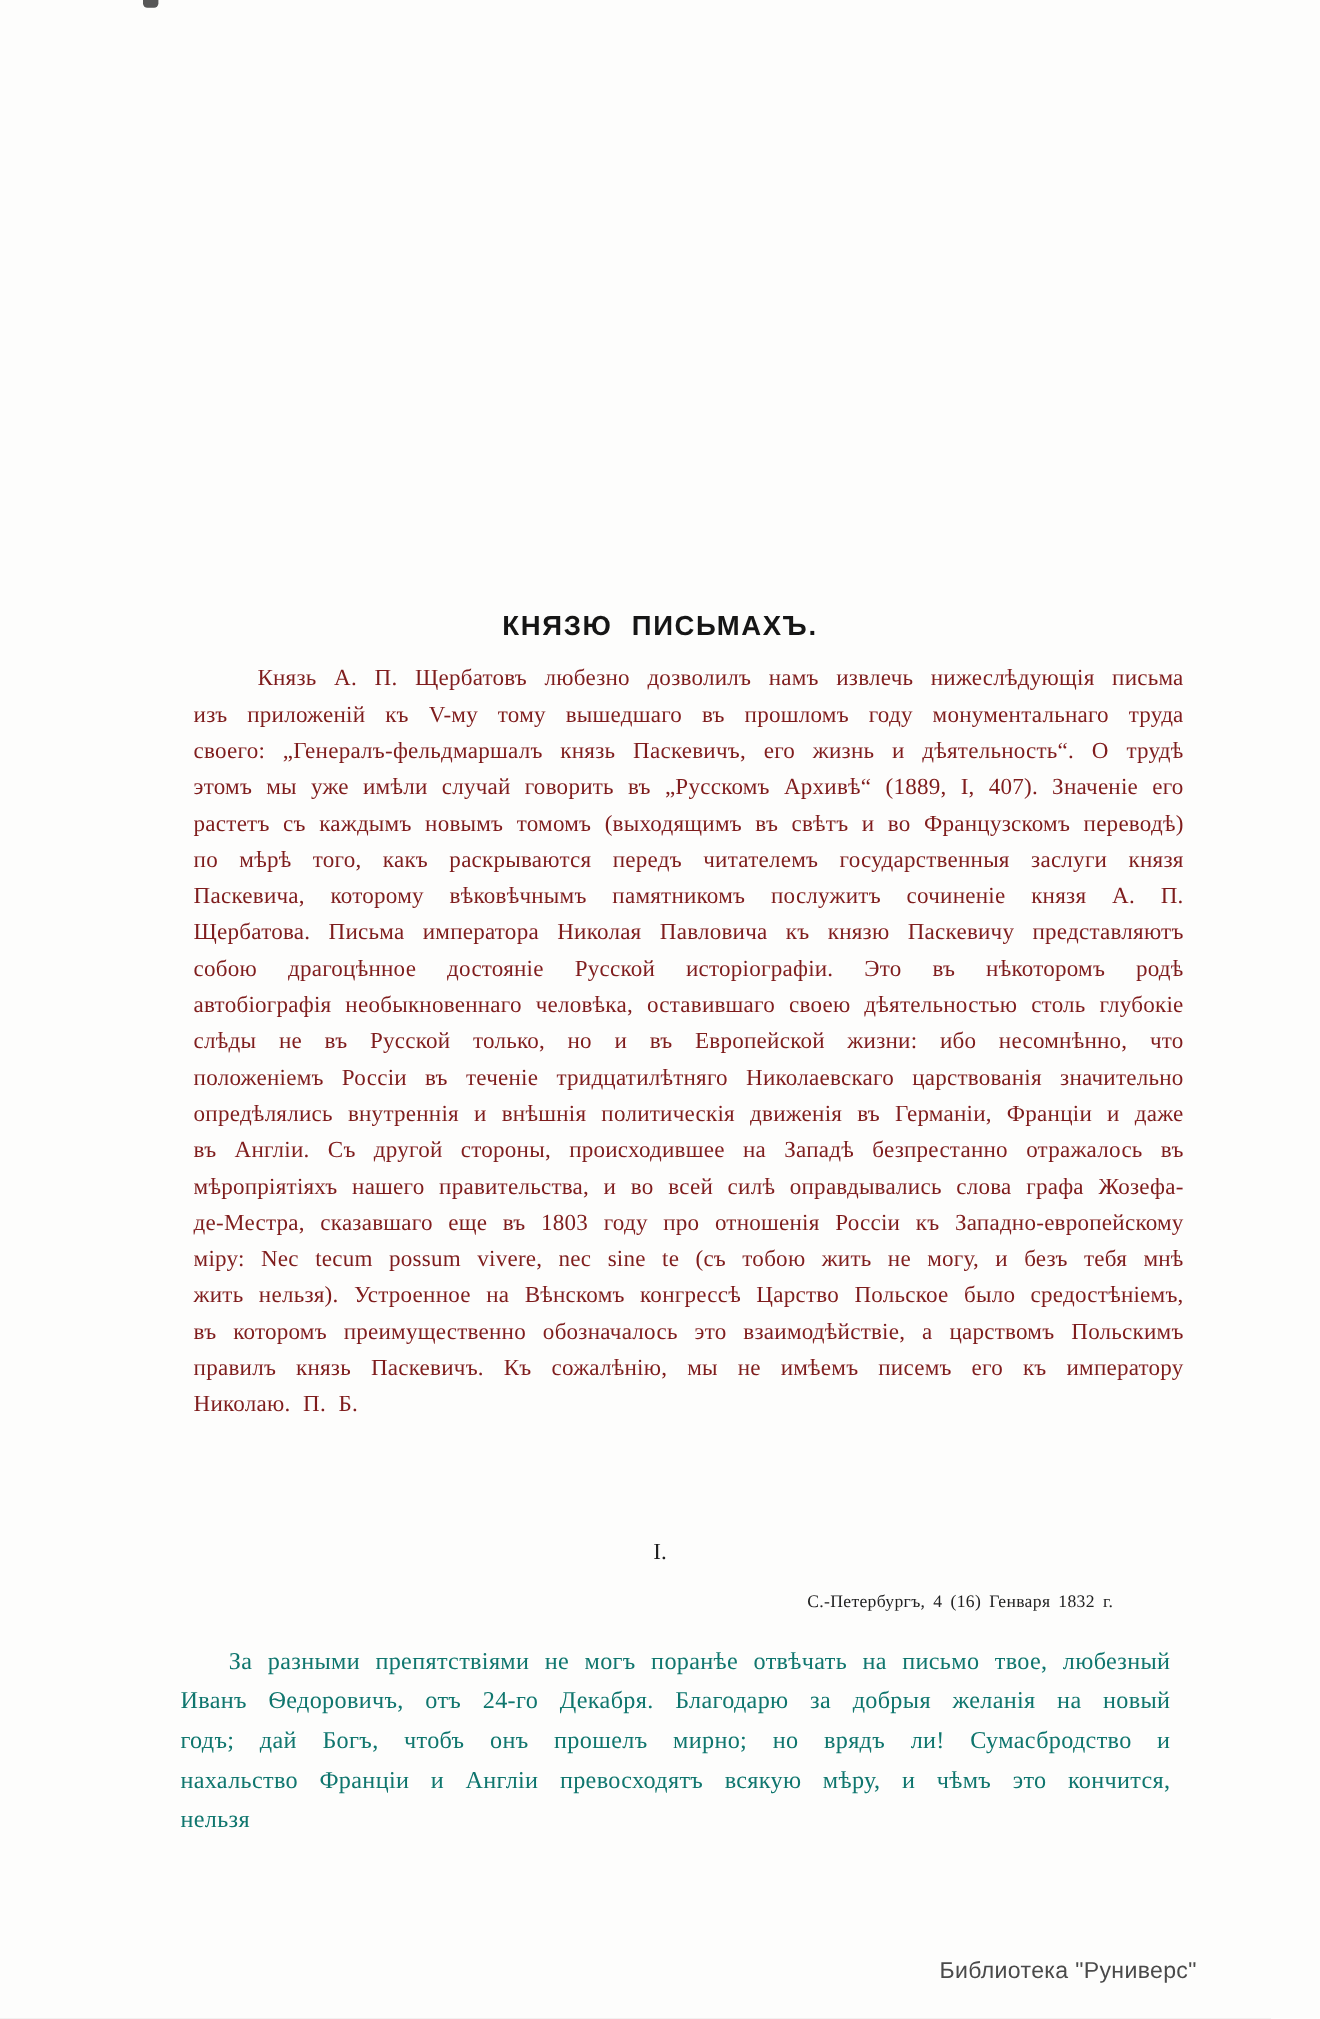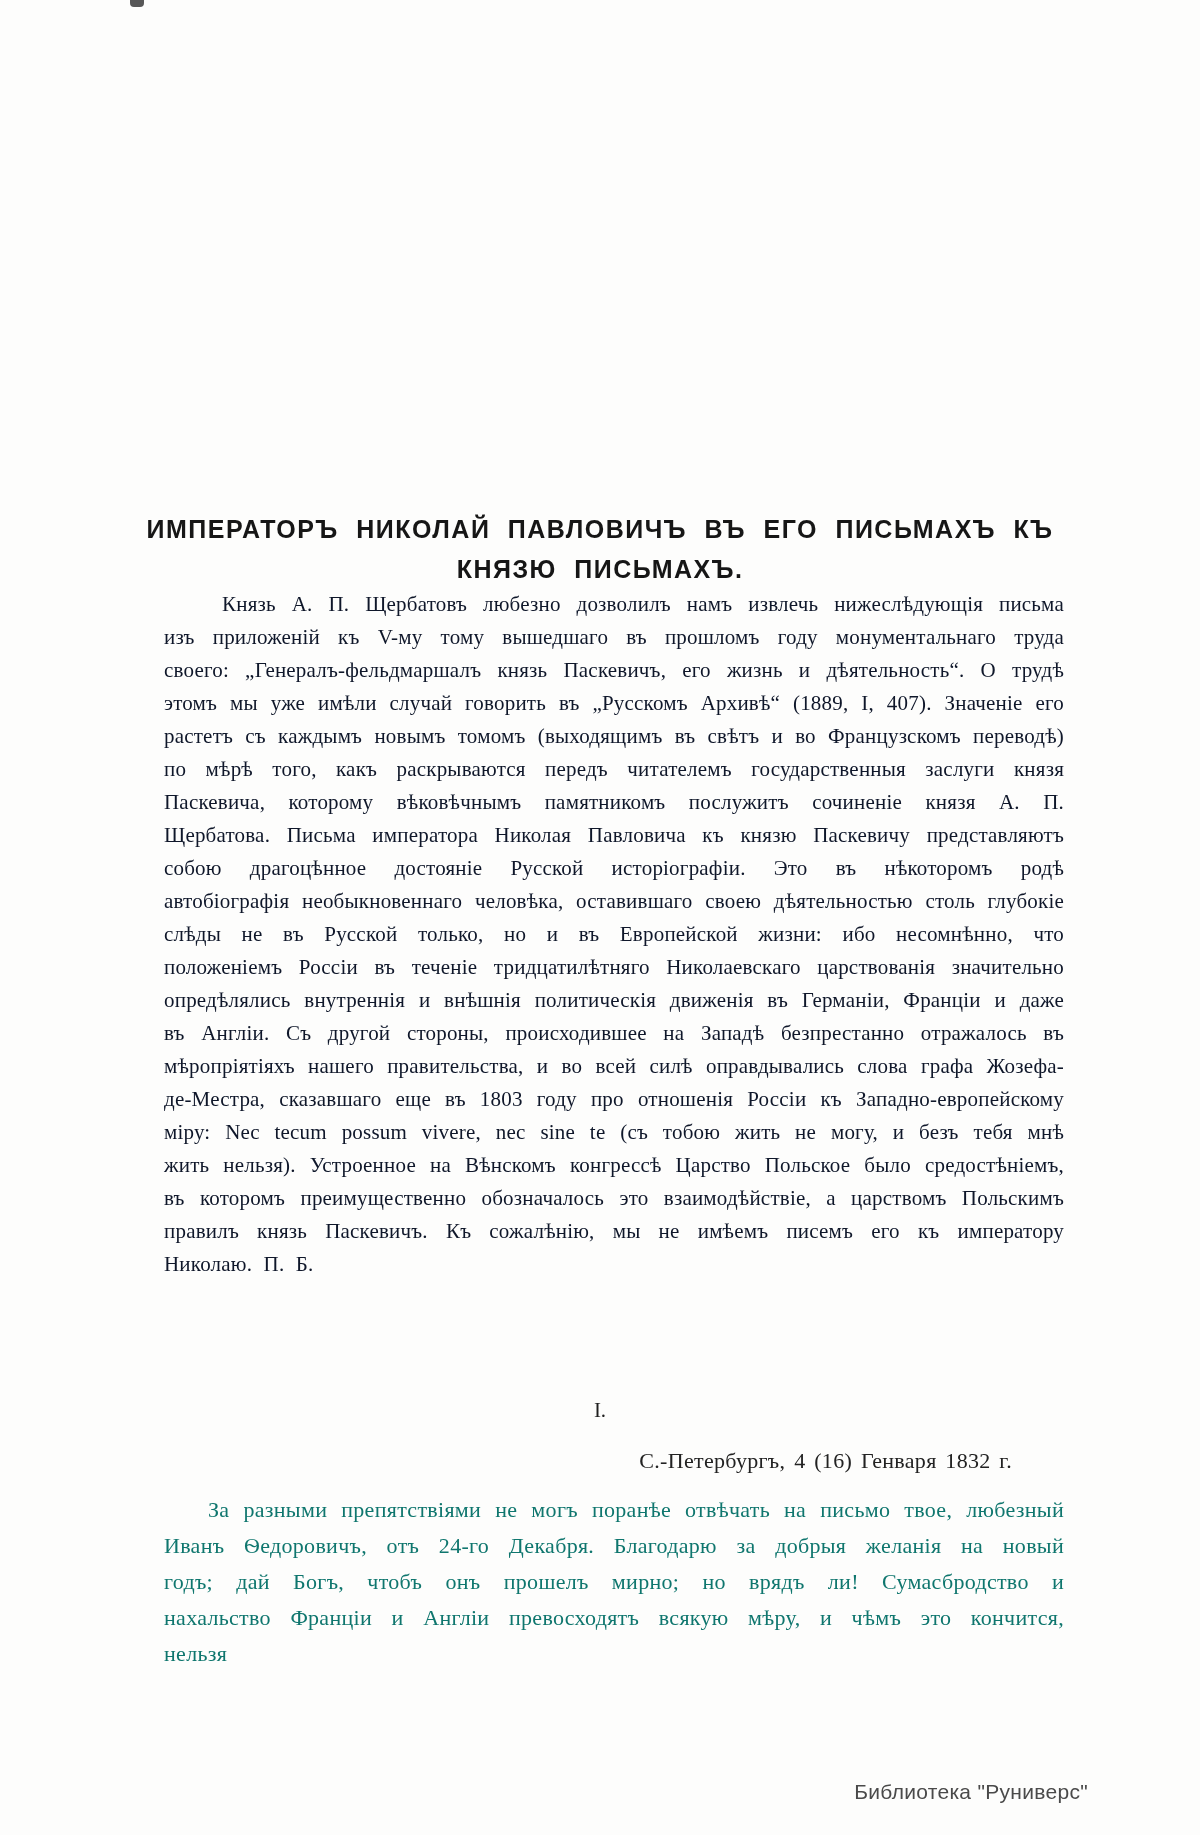--- a/index.html
+++ b/index.html
@@ -39,47 +39,47 @@
     line-height: 40px;
     letter-spacing: 1.5px;
     word-spacing: 9px;
     color: #161616;
   }
   .intro-paragraph {
     position: absolute;
     top: 588px;
     left: 164px;
     width: 900px;
-    margin: 0;
+    margin: 12px;
     font-size: 21px;
     line-height: 33px;
     text-align: justify;
     text-indent: 58px;
     word-spacing: 6px;
     letter-spacing: 0.2px;
-    color: #0f172a;
+    color: #7f1d1d;
   }
   .section-numeral {
     position: absolute;
     top: 1398px;
     left: 0;
     width: 100%;
     text-align: center;
     font-size: 21px;
     color: #1f1f1f;
   }
   .dateline {
     position: absolute;
     top: 1448px;
     left: 164px;
     width: 900px;
     text-align: right;
     padding-right: 52px;
     box-sizing: border-box;
-    font-size: 22px;
+    font-size: 16px;
     letter-spacing: 0.3px;
     word-spacing: 3px;
     color: #222;
   }
   .letter-paragraph {
     position: absolute;
     top: 1492px;
     left: 164px;
     width: 900px;
     margin: 0;
@@ -103,21 +103,21 @@
   }
 </style>
 </head>
 <body>
 
 <div class="page">
 
   <div class="scan-artifact"></div>
 
   <h1 class="title">
-    <span>ИМПЕРАТОРЪ НИКОЛАЙ ПАВЛОВИЧЪ ВЪ ЕГО ПИСЬМАХЪ КЪ</span><br>
+    <br>
     <span>КНЯЗЮ ПИСЬМАХЪ.</span>
   </h1>
 
   <p class="intro-paragraph">Князь А. П. Щербатовъ любезно дозволилъ намъ извлечь нижеслѣдующія письма изъ приложеній къ V-му тому вышедшаго въ прошломъ году монументальнаго труда своего: „Генералъ-фельдмаршалъ князь Паскевичъ, его жизнь и дѣятельность“. О трудѣ этомъ мы уже имѣли случай говорить въ „Русскомъ Архивѣ“ (1889, I, 407). Значеніе его растетъ съ каждымъ новымъ томомъ (выходящимъ въ свѣтъ и во Французскомъ переводѣ) по мѣрѣ того, какъ раскрываются передъ читателемъ государственныя заслуги князя Паскевича, которому вѣковѣчнымъ памятникомъ послужитъ сочиненіе князя А. П. Щербатова. Письма императора Николая Павловича къ князю Паскевичу представляютъ собою драгоцѣнное достояніе Русской исторіографіи. Это въ нѣкоторомъ родѣ автобіографія необыкновеннаго человѣка, оставившаго своею дѣятельностью столь глубокіе слѣды не въ Русской только, но и въ Европейской жизни: ибо несомнѣнно, что положеніемъ Россіи въ теченіе тридцатилѣтняго Николаевскаго царствованія значительно опредѣлялись внутреннія и внѣшнія политическія движенія въ Германіи, Франціи и даже въ Англіи. Съ другой стороны, происходившее на Западѣ безпрестанно отражалось въ мѣропріятіяхъ нашего правительства, и во всей силѣ оправдывались слова графа Жозефа-де-Местра, сказавшаго еще въ 1803 году про отношенія Россіи къ Западно-европейскому міру: Nec tecum possum vivere, nec sine te (съ тобою жить не могу, и безъ тебя мнѣ жить нельзя). Устроенное на Вѣнскомъ конгрессѣ Царство Польское было средостѣніемъ, въ которомъ преимущественно обозначалось это взаимодѣйствіе, а царствомъ Польскимъ правилъ князь Паскевичъ. Къ сожалѣнію, мы не имѣемъ писемъ его къ императору Николаю. П. Б.</p>
 
   <div class="section-numeral">I.</div>
 
   <div class="dateline">С.-Петербургъ, 4 (16) Генваря 1832 г.</div>
 
   <p class="letter-paragraph">За разными препятствіями не могъ поранѣе отвѣчать на письмо твое, любезный Иванъ Ѳедоровичъ, отъ 24-го Декабря. Благодарю за добрыя желанія на новый годъ; дай Богъ, чтобъ онъ прошелъ мирно; но врядъ ли! Сумасбродство и нахальство Франціи и Англіи превосходятъ всякую мѣру, и чѣмъ это кончится, нельзя</p>

